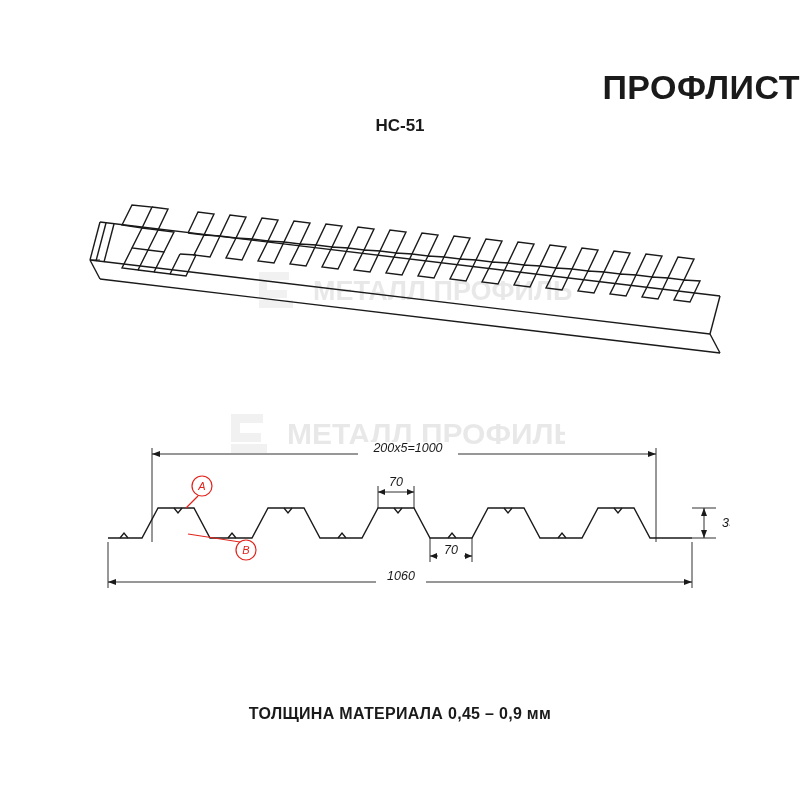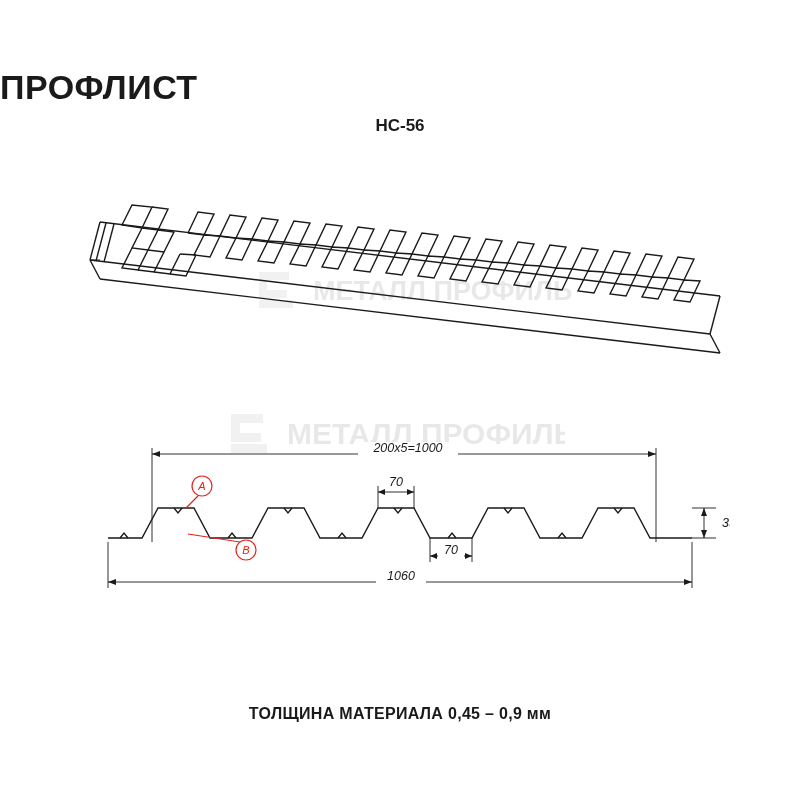--- a/index.html
+++ b/index.html
@@ -18,21 +18,21 @@
   .page {
     position: relative;
     width: 800px;
     height: 800px;
   }
   .title {
     position: absolute;
     top: 68px;
     left: 0;
     width: 800px;
-    text-align: left;
+    text-align: right;
     font-size: 34px;
     font-weight: bold;
     letter-spacing: 0.5px;
   }
   .subtitle {
     position: absolute;
     top: 116px;
     left: 0;
     width: 800px;
     text-align: center;
@@ -78,21 +78,21 @@
   .red { stroke: #e2231a; fill: none; stroke-width: 1.2; }
   .red-txt { fill: #e2231a; font-size: 11px; font-family: "Liberation Sans", sans-serif; }
   .dimtxt { fill: #1a1a1a; font-size: 12.5px; font-family: "Liberation Sans", sans-serif; }
 </style>
 </head>
 <body>
 
 <div class="page">
 
   <div class="title">ПРОФЛИСТ</div>
-  <div class="subtitle">НС-56</div>
+  <div class="subtitle">НС-51</div>
 
   <div class="wm wm1">
     <svg width="330" height="60" viewBox="0 0 330 60">
       <g opacity="0.13" fill="#9a9a9a">
         <path d="M4 10 h30 v8 h-22 v10 h20 v8 h-28 z"></path>
         <path d="M4 38 h34 v8 h-34 z"></path>
       </g>
       <text x="58" y="38" font-family="Liberation Sans, sans-serif" font-size="27" font-weight="bold" fill="#9a9a9a" opacity="0.22">МЕТАЛЛ ПРОФИЛЬ</text>
     </svg>
   </div>

